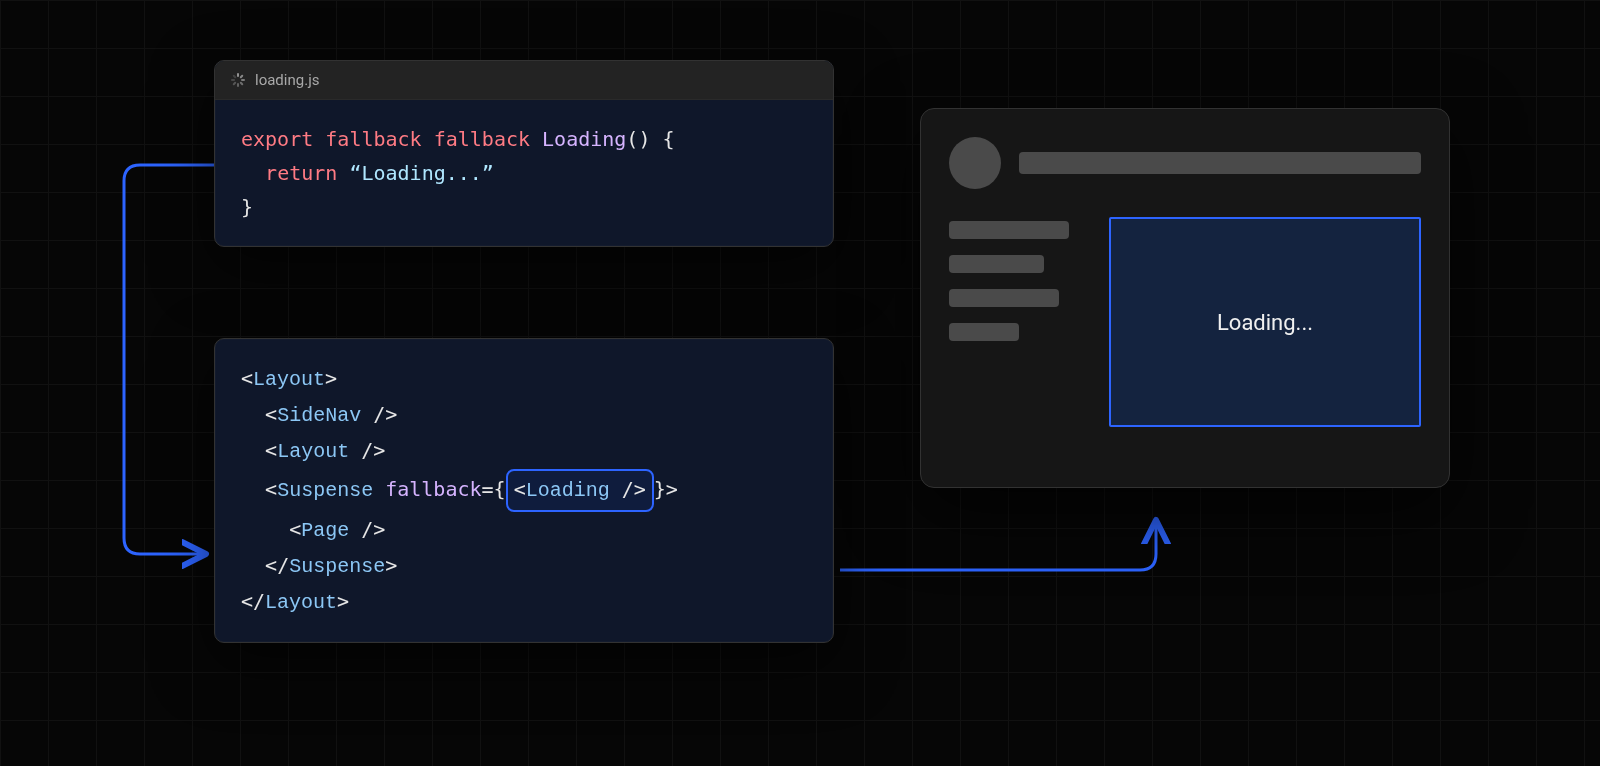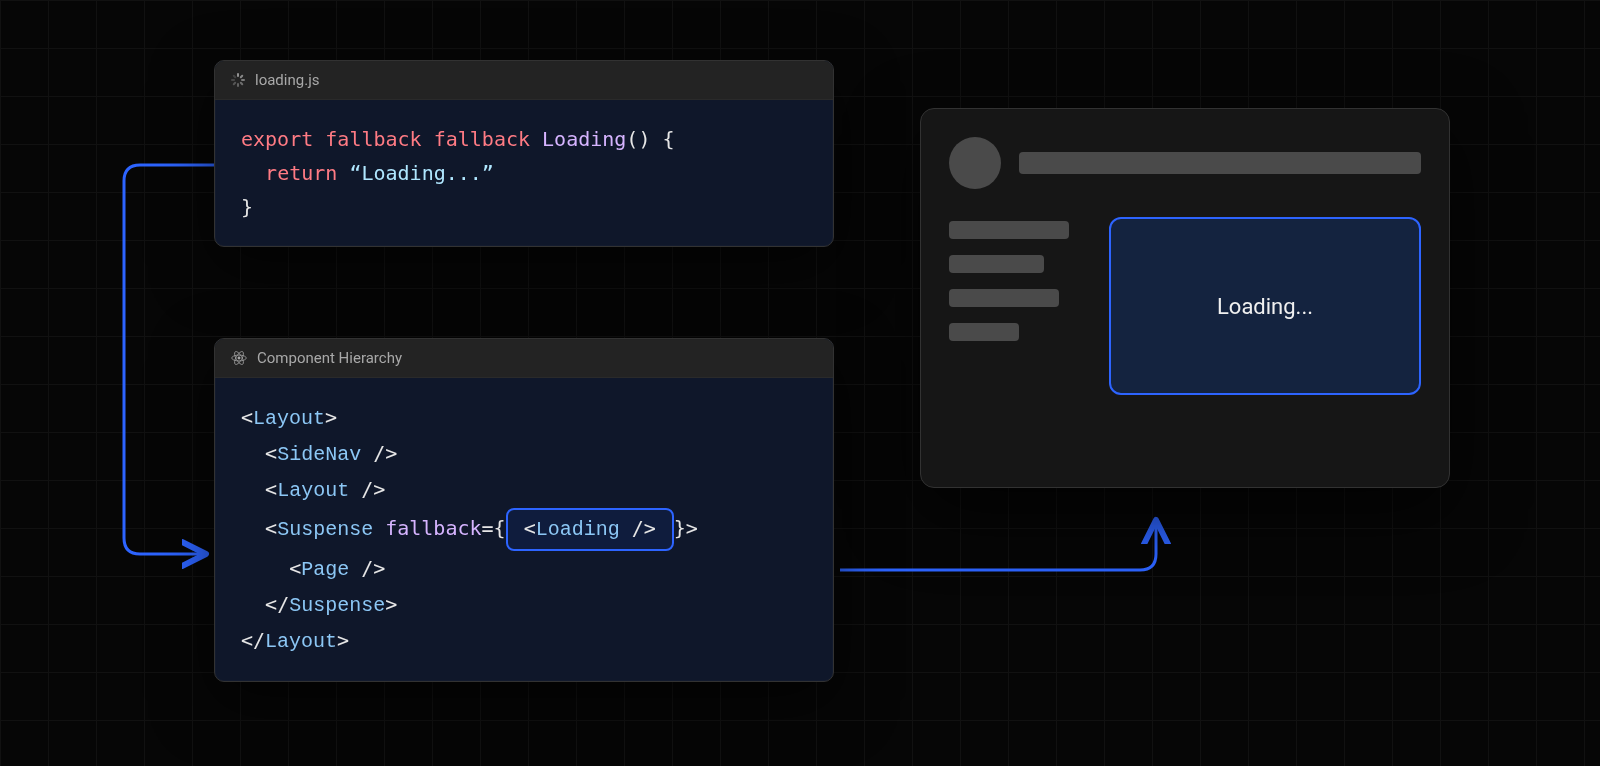--- a/index.html
+++ b/index.html
@@ -49,21 +49,21 @@
   .tok-str  { color: #b0e7ff; }
   .tok-punc { color: #e6e6e6; }
   .tok-ang  { color: #e6e6e6; }
   .tok-tag  { color: #8cc7f5; font-family: Liberation Mono, monospace; }
   .tok-attr { color: #d6b4ff; }
 
   .loaded-pill {
     display: inline-block;
     border: 2px solid #2d64ff;
     border-radius: 8px;
-    padding: 1px 16px 2px;
+    padding: 1px 6px 2px;
     background: #0f1c3d;
   }
 
   
   .mock {
     position: absolute;
     width: 530px; height: 380px;
     background: #161616;
     border: 1px solid #323232;
     border-radius: 14px;
@@ -73,26 +73,26 @@
   .mock-header { display: flex; align-items: center; gap: 18px; margin-bottom: 28px; }
   .sk { background: #4a4a4a; border-radius: 4px; }
   .avatar { width: 52px; height: 52px; border-radius: 50%; background: #4a4a4a; }
   .titlebar { flex: 1; height: 22px; }
   .mock-body { display: flex; gap: 30px; }
   .sidebar { display: flex; flex-direction: column; gap: 16px; width: 130px; padding-top: 4px; }
   .content-box {
     flex: 1;
     border: 2px solid #2d64ff;
     background: #14233f;
-    border-radius: 12px;
+    border-radius: 2px;
     display: flex; align-items: center; justify-content: center;
     color: #f0f0f0;
     font-family: -apple-system, BlinkMacSystemFont, "Segoe UI", Roboto, sans-serif;
     font-size: 22px;
-    height: 178px;
+    height: 210px;
   }
 
   
   svg.arrows { position: absolute; inset: 0; width: 1600px; height: 766px; pointer-events: none; }
 
   
   .spinner {
     width: 14px; height: 14px; position: relative;
   }
   .spinner span {
@@ -135,31 +135,20 @@
       <span style="transform:rotate(315deg);opacity:.25"></span>
     </div>
     <span>loading.js</span>
   </div>
   <pre><span class="tok-kw">export</span> <span class="tok-kw">fallback</span> <span class="tok-kw">fallback</span> <span class="tok-fn">Loading</span><span class="tok-punc">()</span><span class="tok-punc"> {</span>
   <span class="tok-kw">return</span> <span class="tok-str">“Loading...”</span>
 <span class="tok-punc">}</span></pre>
 </div>
 
 <div class="panel" style="left:214px; top:338px; width:620px;">
-  <div class="panel-header">
-    <svg class="react-icon" viewBox="-11 -11 22 22">
-      <circle r="2" fill="#a8a8a8"></circle>
-      <g fill="none" stroke="#a8a8a8" stroke-width="1">
-        <ellipse rx="10" ry="4"></ellipse>
-        <ellipse rx="10" ry="4" transform="rotate(60)"></ellipse>
-        <ellipse rx="10" ry="4" transform="rotate(120)"></ellipse>
-      </g>
-    </svg>
-    <span>Component Hierarchy</span>
-  </div>
   <pre><span class="tok-ang">&lt;</span><span class="tok-tag">Layout</span><span class="tok-ang">&gt;</span>
   <span class="tok-ang">&lt;</span><span class="tok-tag">SideNav</span> <span class="tok-ang">/&gt;</span>
   <span class="tok-ang">&lt;</span><span class="tok-tag">Layout</span> <span class="tok-ang">/&gt;</span>
   <span class="tok-ang">&lt;</span><span class="tok-tag">Suspense</span> <span class="tok-attr">fallback</span><span class="tok-ang">={</span><span class="loaded-pill"><span class="tok-ang">&lt;</span><span class="tok-tag">Loading</span> <span class="tok-ang">/&gt;</span></span><span class="tok-ang">}&gt;</span>
     <span class="tok-ang">&lt;</span><span class="tok-tag">Page</span> <span class="tok-ang">/&gt;</span>
   <span class="tok-ang">&lt;/</span><span class="tok-tag">Suspense</span><span class="tok-ang">&gt;</span>
 <span class="tok-ang">&lt;/</span><span class="tok-tag">Layout</span><span class="tok-ang">&gt;</span></pre>
 </div>
 
 <div class="mock" style="left:920px; top:108px;">

